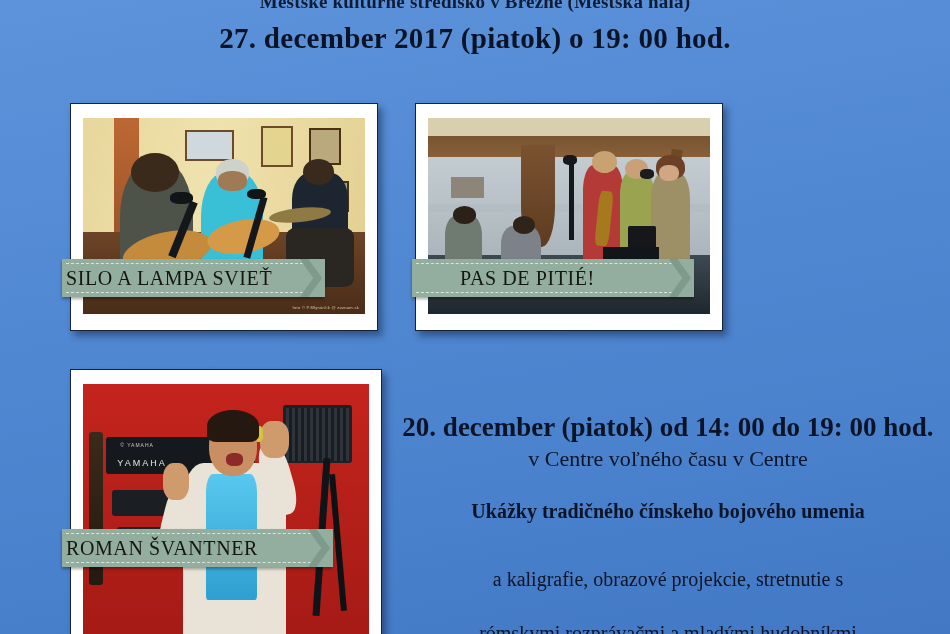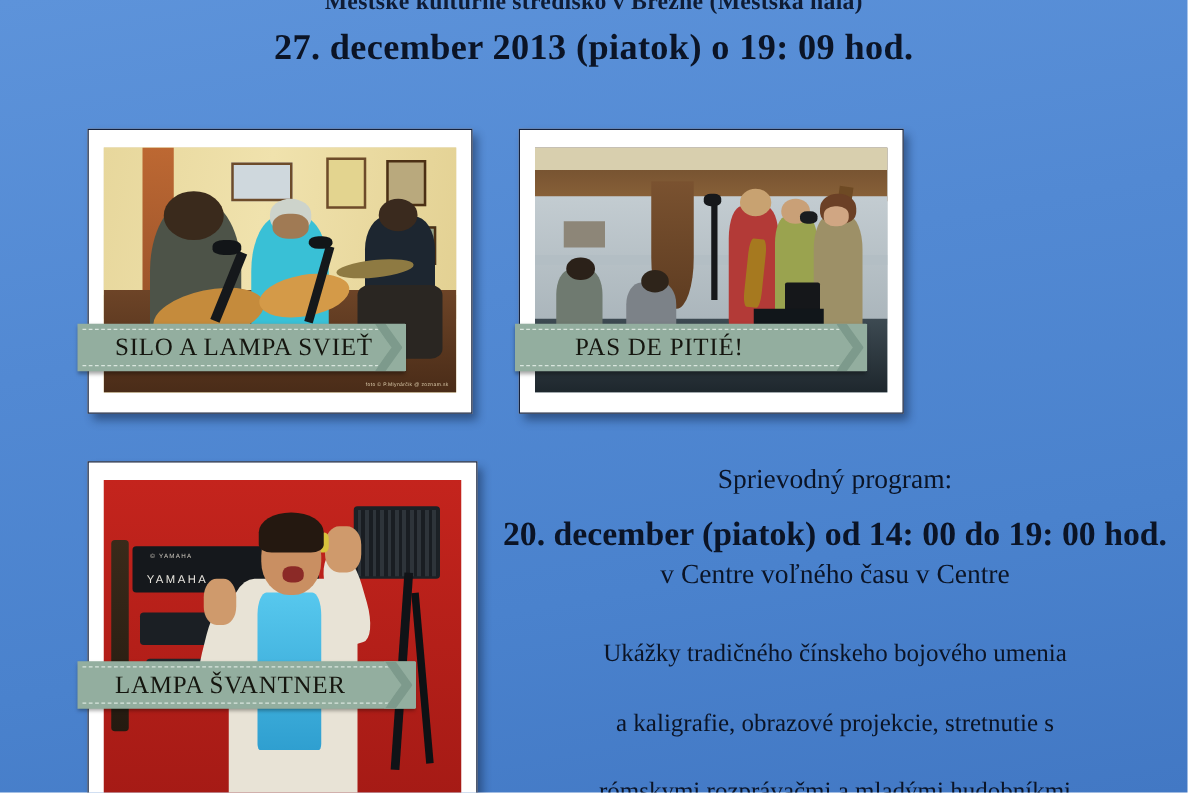--- a/index.html
+++ b/index.html
@@ -56,21 +56,21 @@
     clip-path:polygon(0 0,100% 0,100% 100%,0 100%,55% 50%);
   }
   .ribbon .tail::after{
     content:"";position:absolute;right:3px;top:0;height:100%;width:22px;
     background:#7d9a8c;
     clip-path:polygon(0 0,38% 0,100% 50%,38% 100%,0 100%,58% 50%);
   }
   .ribbon-label{
     position:relative;z-index:2;
     font-size:20px;color:#15160f;letter-spacing:.6px;
-    white-space:nowrap;padding-left:30px;font-family:"Liberation Serif",serif;
+    white-space:nowrap;padding-left:4px;font-family:"Liberation Serif",serif;
   }
 
   
   .rtext{position:absolute;text-align:center;color:#0b1426;white-space:nowrap;}
   .r-sub{font-size:22px;}
   .r-bold{font-size:27px;font-weight:bold;}
   .r-body{font-size:20px;}
 
   .watermark{
     position:absolute;right:6px;bottom:4px;font-size:4px;color:#e8d9b8;
@@ -226,21 +226,21 @@
     background:#cf9a6c;border-radius:40%;}
   .p3 .mic{position:absolute;left:59%;top:16%;width:4%;height:6%;
     background:#d8c23c;border-radius:30%;}
 </style>
 </head>
 <body>
 
 <div class="poster">
 
   <div class="topline">Mestské kultúrne stredisko v Brezne (Mestská hala)</div>
-  <div class="headline">27. december 2013 (piatok) o 19: 09 hod.</div>
+  <div class="headline">27. december 2017 (piatok) o 19: 00 hod.</div>
 
   <div class="frame" style="left:70px;top:103px;width:308px;height:228px;">
     <div class="photo p1">
       <div class="photo-inner">
         <div class="wall"></div>
           <div class="wood-l"></div>
         <div class="pic1"></div>
           <div class="pic2"></div>
           <div class="pic3"></div>
           <div class="pic4"></div>
@@ -328,25 +328,24 @@
         <div class="hand1"></div>
           <div class="hand2"></div>
           <div class="mic"></div>
         <div class="head"></div>
           <div class="hair"></div>
           <div class="mouth"></div>
       </div>
     </div>
   </div>
   <div class="ribbon" style="left:62px;top:529px;width:270px;">
-    <span class="ribbon-label">LAMPA ŠVANTNER</span>
+    <span class="ribbon-label">ROMAN ŠVANTNER</span>
     <span class="tail"></span>
   </div>
 
-  <div class="rtext r-sub" style="left:390px;right:4px;top:370px;">Sprievodný program:</div>
   <div class="rtext r-bold" style="left:390px;right:4px;top:412px;">20. december (piatok) od 14: 00 do 19: 00 hod.</div>
   <div class="rtext r-sub" style="left:390px;right:4px;top:446px;">v Centre voľného času v Centre</div>
 
-  <div class="rtext r-body" style="left:390px;right:4px;top:512px;">Ukážky tradičného čínskeho bojového umenia</div>
+  <div class="rtext r-body" style="left:390px;right:4px;top:500px;font-weight:bold;">Ukážky tradičného čínskeho bojového umenia</div>
   <div class="rtext r-body" style="left:390px;right:4px;top:568px;">a kaligrafie, obrazové projekcie, stretnutie s</div>
   <div class="rtext r-body" style="left:390px;right:4px;top:622px;">rómskymi rozprávačmi a mladými hudobníkmi</div>
 
 </div>
 
 </body></html>

